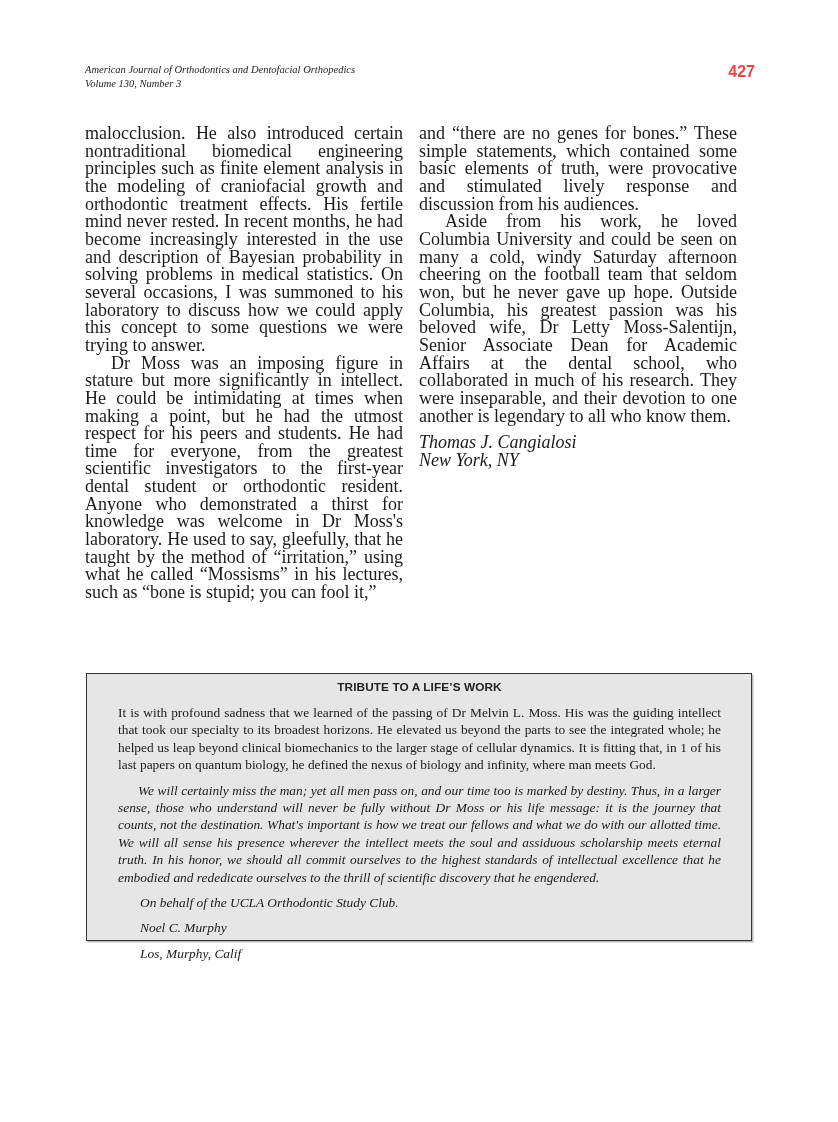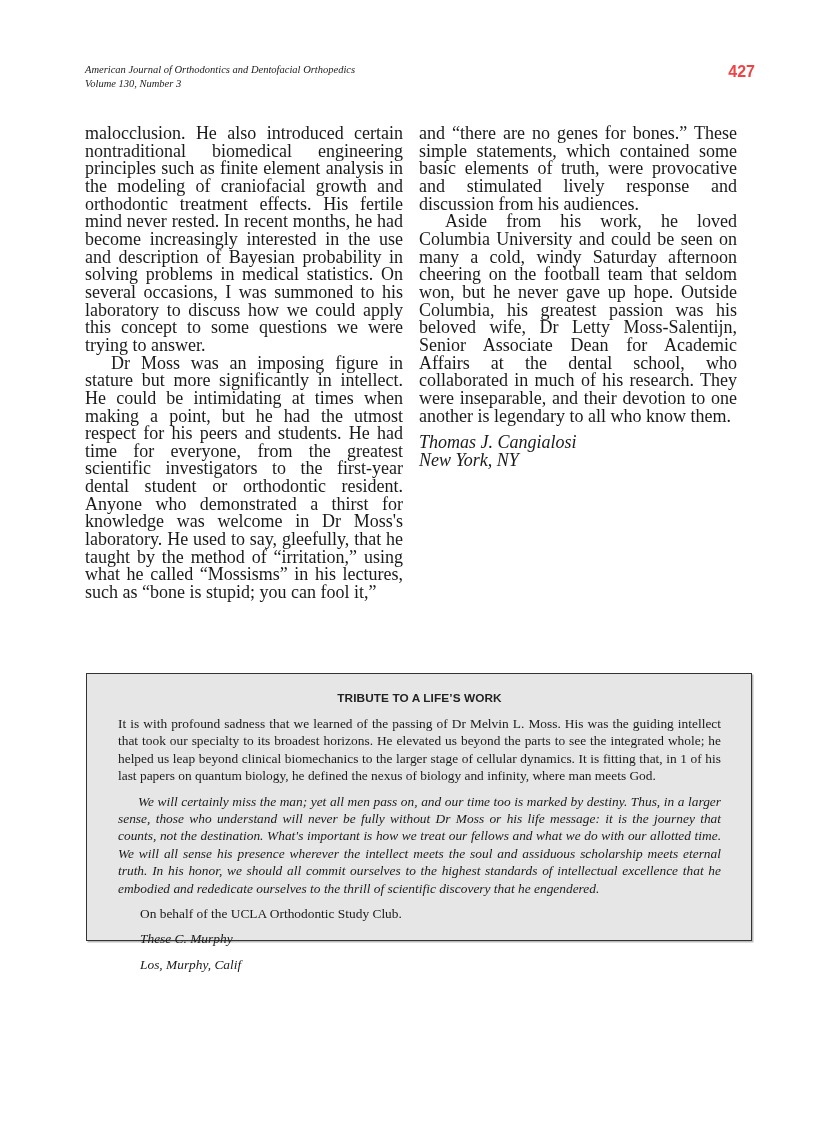--- a/index.html
+++ b/index.html
@@ -12,26 +12,26 @@
   .col { position: absolute; top: 125px; width: 318px; font-size: 18px; line-height: 17.65px;
          text-align: justify; }
   .col.left { left: 85px; }
   .col.right { left: 419px; font-family: Liberation Serif, serif; }
   .col p { margin: 0; }
   .col p.indent { text-indent: 1.45em; }
   .sig { font-style: italic; }
   .sig.first { margin-top: 9px; }
   .box { position: absolute; left: 86px; top: 673px; width: 664px; height: 266px;
          background: #e6e6e6; border: 1.5px solid #333; box-shadow: 1.5px 1.5px 0 #bbb; }
-  .box-inner { padding: 16px 22px 0 23px; font-size: 13.4px; line-height: 17.4px; text-align: justify; }
+  .box-inner { padding: 5px 22px 0 23px; font-size: 13.4px; line-height: 17.4px; text-align: justify; }
   .box-title { text-align: center; font-family: "Liberation Sans", sans-serif; font-weight: bold;
                font-size: 11.8px; line-height: 17px; letter-spacing: 0.1px; color: #222; }
   .box-inner p { margin: 8px; }
   .box-inner p.indent { text-indent: 1.5em; font-style: italic; }
-  .box-inner .left-ind { padding-left: 22px; text-align: left; }
+  .box-inner .left-ind { padding-left: 22px; text-align: left; font-style: italic; }
   .box-inner .it { font-style: italic; }
 </style>
 </head>
 <body>
 
 <div class="header">
   <div class="journal">American Journal of Orthodontics and Dentofacial Orthopedics</div>
   <div class="journal">Volume 130, Number 3</div>
   <div class="pagenum">427</div>
 </div>
@@ -47,16 +47,16 @@
   <p class="sig first">Thomas J. Cangialosi</p>
   <p class="sig">New York, NY</p>
 </div>
 
 <div class="box">
   <div class="box-inner">
     <div class="box-title">TRIBUTE TO A LIFE’S WORK</div>
     <p>It is with profound sadness that we learned of the passing of Dr Melvin L. Moss. His was the guiding intellect that took our specialty to its broadest horizons. He elevated us beyond the parts to see the integrated whole; he helped us leap beyond clinical biomechanics to the larger stage of cellular dynamics. It is fitting that, in 1 of his last papers on quantum biology, he defined the nexus of biology and infinity, where man meets God.</p>
     <p class="indent">We will certainly miss the man; yet all men pass on, and our time too is marked by destiny. Thus, in a larger sense, those who understand will never be fully without Dr Moss or his life message: it is the journey that counts, not the destination. What's important is how we treat our fellows and what we do with our allotted time. We will all sense his presence wherever the intellect meets the soul and assiduous scholarship meets eternal truth. In his honor, we should all commit ourselves to the highest standards of intellectual excellence that he embodied and rededicate ourselves to the thrill of scientific discovery that he engendered.</p>
     <p class="left-ind">On behalf of the UCLA Orthodontic Study Club.</p>
-    <p class="left-ind it">These C. Murphy</p>
+    <p class="left-ind it">Noel C. Murphy</p>
     <p class="left-ind it">Los, Murphy, Calif</p>
   </div>
 </div>
 
 </body></html>

